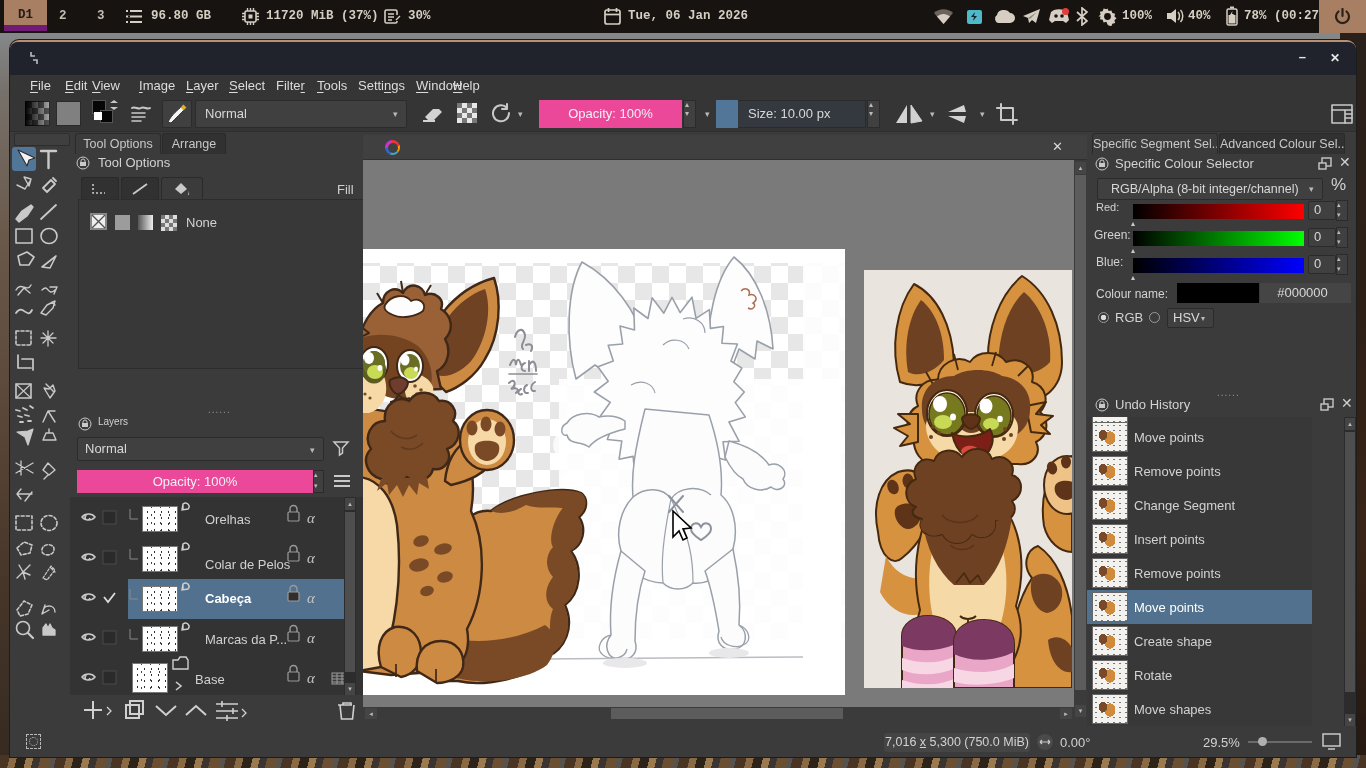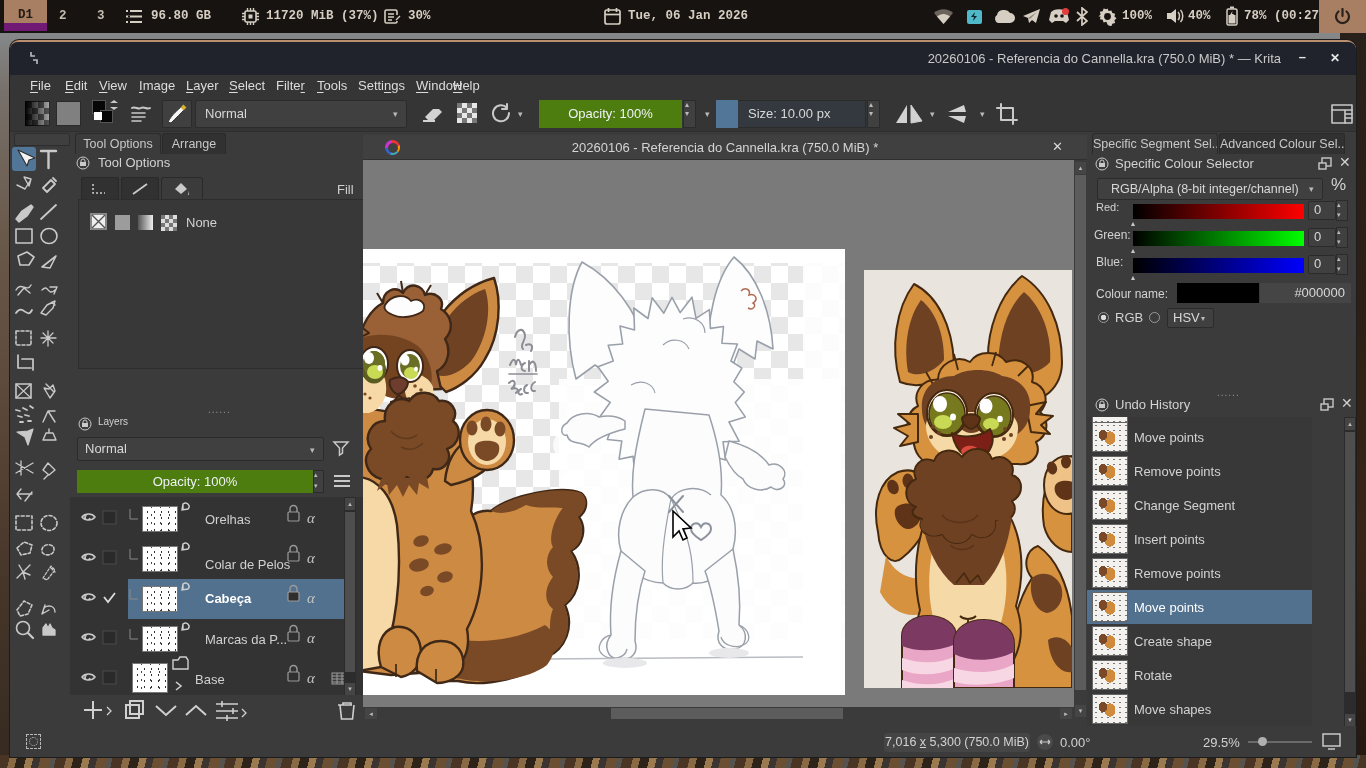--- a/index.html
+++ b/index.html
@@ -26,34 +26,34 @@
 #canvaswrap{position:absolute;left:353px;top:0;width:724px;height:594px;background:#3b3b3b}
 #subtitle{position:absolute;left:0;top:3px;width:724px;height:25px;background:#404040;color:#d4d4d4;font-size:13px;border-bottom:1px solid #303030}
 #canvas{position:absolute;left:0;top:28px;width:711px;height:547px;background:#7a7a7a;overflow:hidden}
 .checker{background:repeating-conic-gradient(#ffffff 0% 25%,#e7e7e7 0% 50%) 0 0/34px 34px}
 
 #vsb{position:absolute;left:711px;top:28px;width:13px;height:559px;background:#3b3b3b}
 #hsb{position:absolute;left:0;top:575px;width:711px;height:13px;background:#3b3b3b}
 .tab{position:absolute;background:#313131;border:1px solid #2a2a2a;border-bottom:none;border-radius:3px 3px 0 0;color:#c8c8c8;font-size:12.5px;text-align:center;white-space:nowrap;overflow:hidden}
 .tab.act{background:#3b3b3b}
 .input{background:#404040;border:1px solid #2b2b2b;border-radius:2px;color:#d8d8d8}
-.bluebar{background:#4d7c0f;color:#eef2f6}
+.bluebar{background:#ec4899;color:#eef2f6}
 .icon{fill:none;stroke:#c9c9c9;stroke-width:1.6;stroke-linecap:round;stroke-linejoin:round}
 .lab{position:absolute;white-space:nowrap}
 .thumb{position:absolute;width:36px;height:26px;background:#fff;border:1px solid #777;background-image:radial-gradient(#333 0.9px,transparent 1.1px),radial-gradient(#444 0.8px,transparent 1px);background-size:7px 6px,9px 8px;background-position:1px 2px,4px 4px}
 .lname{position:absolute;color:#d0d0d0;font-size:13px}
 .uthumb{position:absolute;left:5px;width:36px;height:30px;border:1px solid #666;background:radial-gradient(ellipse 7px 9px at 10px 12px,#7a4a28 0 60%,transparent 61%),radial-gradient(ellipse 9px 11px at 17px 15px,#d08a3c 0 60%,transparent 61%),radial-gradient(#777 0.8px,transparent 1px) ,#f4f2ef;background-size:100% 100%,100% 100%,6px 5px}
 .ulab{position:absolute;left:47px;color:#d2d2d2;font-size:13px;white-space:nowrap}
 </style></head>
 <body>
 <div id="wall"></div>
 <div id="wallR"></div>
 <div id="wallB"></div>
 <div id="panel">
-  <div class="chip" style="left:4px;width:43px;border-bottom:8px solid #701a75">D1</div>
+  <div class="chip" style="left:4px;width:43px;border-bottom:6px solid #701a75">D1</div>
   <div class="ws" style="left:59px">2</div>
     <div class="ws" style="left:97px">3</div>
   <svg class="abs" style="left:125px;top:8px" width="18" height="17" viewBox="0 0 18 17">
       <g stroke="#d6cec2" stroke-width="2">
         <path d="M1 3h16M1 8.5h16M1 14h16"></path>
       </g>
       <g fill="#171310">
         <rect x="3" y="2" width="2" height="2"></rect>
         <rect x="3" y="7.5" width="2" height="2"></rect>
         <rect x="3" y="13" width="2" height="2"></rect>
@@ -126,28 +126,27 @@
   <svg class="abs" style="left:1334px;top:8px" width="17" height="17" viewBox="0 0 17 17">
       <path d="M8.5 1v7" stroke="#2a211b" stroke-width="2.2" stroke-linecap="round"></path>
       <path d="M4.5 3.5a6.5 6.5 0 1 0 8 0" fill="none" stroke="#2a211b" stroke-width="2.2" stroke-linecap="round"></path>
     </svg>
 </div>
 <div id="win">
   <div id="titlebar">
     <svg class="abs" style="left:16px;top:8px" width="16" height="16" viewBox="0 0 16 16">
         <path d="M5 2v4h4M11 14v-4H7" stroke="#b9bcc2" stroke-width="1.6" fill="none"></path>
       </svg>
-    <div class="abs" style="right:75px;top:9px">20260106 - Referencia do Cannella.kra (750.0 MiB) * — Krita</div>
     <div class="abs" style="right:50px;top:7px;color:#e8e8e8;font-weight:bold">–</div>
     <div class="abs" style="right:16px;top:9px;color:#e8e8e8;font-weight:bold;font-size:12px">✕</div>
   </div>
   <div id="menubar">
     <span class="m" style="left:20px"><u>F</u>ile</span>
     <span class="m" style="left:55px"><u>E</u>dit</span>
-    <span class="m" style="left:89px"><u>V</u>iew</span>
+    <span class="m" style="left:82px"><u>V</u>iew</span>
     <span class="m" style="left:129px"><u>I</u>mage</span>
     <span class="m" style="left:176px"><u>L</u>ayer</span>
     <span class="m" style="left:219px"><u>S</u>elect</span>
     <span class="m" style="left:266px">Filte<u>r</u></span>
     <span class="m" style="left:307px"><u>T</u>ools</span>
     <span class="m" style="left:348px">Setti<u>n</u>gs</span>
     <span class="m" style="left:406px"><u>W</u>indow</span>
     <span class="m" style="left:443px"><u>H</u>elp</span>
   </div>
   <div id="toolbar">
@@ -386,21 +385,20 @@
           <path d="M146 6h22M146 13h22M146 20h22M152 3v6M163 10v6M157 17v6" stroke-width="1.6"></path>
           <path d="M172 11l4 4-4 4" stroke-width="1.3"></path>
           <path d="M268 7h14M270 7l1.5 14h11l1.5-14M273 7v-2h8v2" stroke-width="1.6"></path>
         </g>
       </svg>
     </div>
     <div id="canvaswrap">
       <div id="subtitle">
         <div class="abs" style="left:22px;top:5px;width:15px;height:15px;border-radius:50%;background:conic-gradient(#e33 0 20%,#f90 0 35%,#4ab 0 55%,#36c 0 75%,#c3c 0 100%)"></div>
         <div class="abs" style="left:24.5px;top:7.5px;width:10px;height:10px;border-radius:50%;background:#404040"></div>
-        <div class="abs" style="left:0;top:5px;width:724px;text-align:center">20260106 - Referencia do Cannella.kra (750.0 MiB) *</div>
         <div class="abs" style="right:24px;top:4px;color:#d8d8d8;font-size:13px">✕</div>
       </div>
       <div id="canvas">
         <div id="doc" class="abs checker" style="left:0;top:89px;width:482px;height:446px">
         <svg width="482" height="446" viewBox="0 0 482 446">
           <rect x="0" y="0" width="482" height="14" fill="#fff"></rect>
           <rect x="0" y="390" width="482" height="56" fill="#fff"></rect>
           <rect x="196" y="130" width="282" height="280" fill="#fff" opacity="0.92"></rect>
           <rect x="440" y="14" width="42" height="400" fill="#fff" opacity="0.85"></rect>
 
@@ -660,21 +658,21 @@
       <div class="abs" style="left:250px;top:95px;color:#b9b9b9;font-size:7px;line-height:10px">▴<br>▾</div>
       <div class="abs" style="left:44px;top:114px;color:#c9c9c9;font-size:8px">▴</div>
       <div class="lab" style="left:9px;top:123px;color:#d2d2d2;font-size:12px">Blue:</div>
       <div class="abs" style="left:46px;top:126px;width:171px;height:15px;background:linear-gradient(90deg,#000,#00f)"></div>
       <div class="abs input" style="left:221px;top:123px;width:28px;height:19px;color:#d8d8d8;font-size:13px;padding-left:5px">0</div>
       <div class="abs" style="left:249px;top:122px;width:12px;height:21px;background:#404040;border:1px solid #2b2b2b"></div>
       <div class="abs" style="left:250px;top:122px;color:#b9b9b9;font-size:7px;line-height:10px">▴<br>▾</div>
       <div class="abs" style="left:44px;top:141px;color:#c9c9c9;font-size:8px">▴</div>
       <div class="lab" style="left:9px;top:155px;color:#d2d2d2;font-size:12px">Colour name:</div>
       <div class="abs" style="left:90px;top:151px;width:82px;height:20px;background:#000"></div>
-      <div class="abs" style="left:173px;top:151px;width:91px;height:20px;background:#454545;color:#d8d8d8;font-size:13px;text-align:right;padding:2px 6px 0 0">#000000</div>
+      <div class="abs" style="left:173px;top:151px;width:91px;height:20px;background:#454545;color:#d8d8d8;font-size:13px;text-align:center;padding:2px 6px 0 0">#000000</div>
       <div class="abs" style="left:11px;top:180px;width:11px;height:11px;border:1px solid #999;border-radius:50%;background:radial-gradient(circle,#ddd 0 2.5px,#3b3b3b 3px)"></div>
       <div class="lab" style="left:28px;top:178px;color:#d2d2d2;font-size:13px">RGB</div>
       <div class="abs" style="left:62px;top:180px;width:11px;height:11px;border:1px solid #999;border-radius:50%"></div>
       <div class="abs input" style="left:80px;top:176px;width:47px;height:20px"></div>
       <div class="lab" style="left:86px;top:178px;color:#d8d8d8;font-size:13px">HSV</div>
       <div class="abs" style="left:114px;top:182px;color:#b9b9b9;font-size:8px">▾</div>
       <div class="lab" style="left:130px;top:255px;color:#909090;font-size:10px;letter-spacing:1px">......</div>
       <svg class="abs" style="left:8px;top:266px" width="14" height="14" viewBox="0 0 14 14">
           <circle cx="7" cy="7" r="6" fill="none" stroke="#c9c9c9"></circle>
           <rect x="4" y="6" width="6" height="4" fill="#c9c9c9"></rect>

